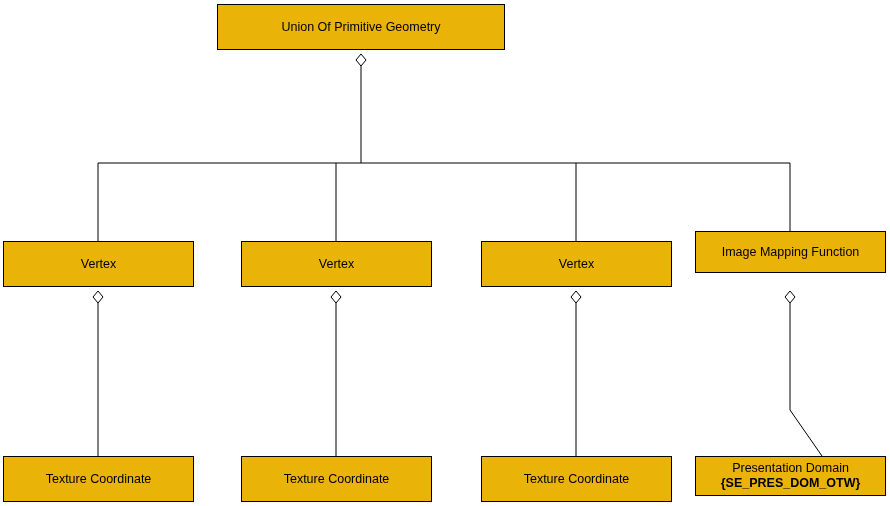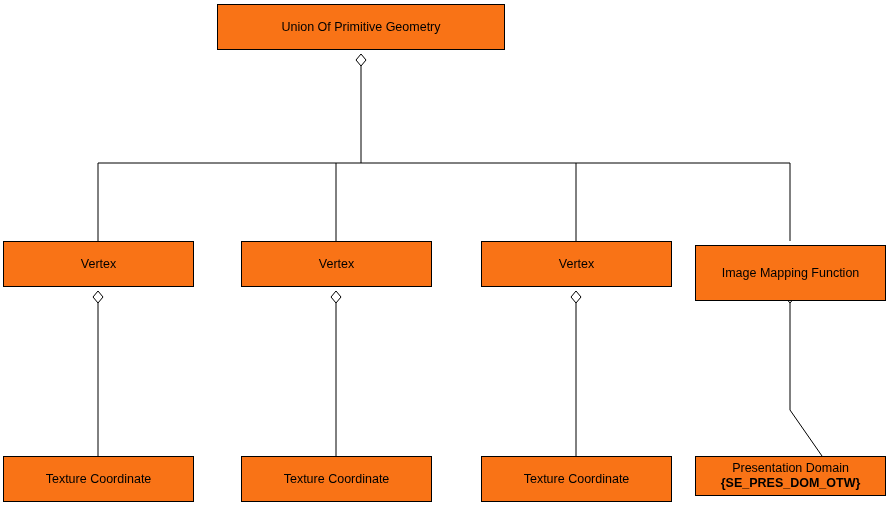--- a/index.html
+++ b/index.html
@@ -12,21 +12,21 @@
     width: 890px;
     height: 506px;
     background: #ffffff;
     font-family: "Liberation Sans", sans-serif;
     overflow: hidden;
   }
   .node {
     position: absolute;
     box-sizing: border-box;
     border: 1px solid #000000;
-    background: #f97316;
+    background: #eab308;
     display: flex;
     flex-direction: column;
     align-items: center;
     justify-content: center;
     font-size: 12.5px;
     color: #000000;
     line-height: 15px;
     text-align: center;
     z-index: 2;
   }
@@ -90,21 +90,21 @@
   </div>
 
   <div class="node" style="left:241px; top:241px; width:191px; height:46px;">
     <span>Vertex</span>
   </div>
 
   <div class="node" style="left:481px; top:241px; width:191px; height:46px;">
     <span>Vertex</span>
   </div>
 
-  <div class="node" style="left:695px; top:245px; width:191px; height:56px;">
+  <div class="node" style="left:695px; top:231px; width:191px; height:42px;">
     <span>Image Mapping Function</span>
   </div>
 
   <div class="node" style="left:3px; top:456px; width:191px; height:46px;">
     <span>Texture Coordinate</span>
   </div>
 
   <div class="node" style="left:241px; top:456px; width:191px; height:46px;">
     <span>Texture Coordinate</span>
   </div>

